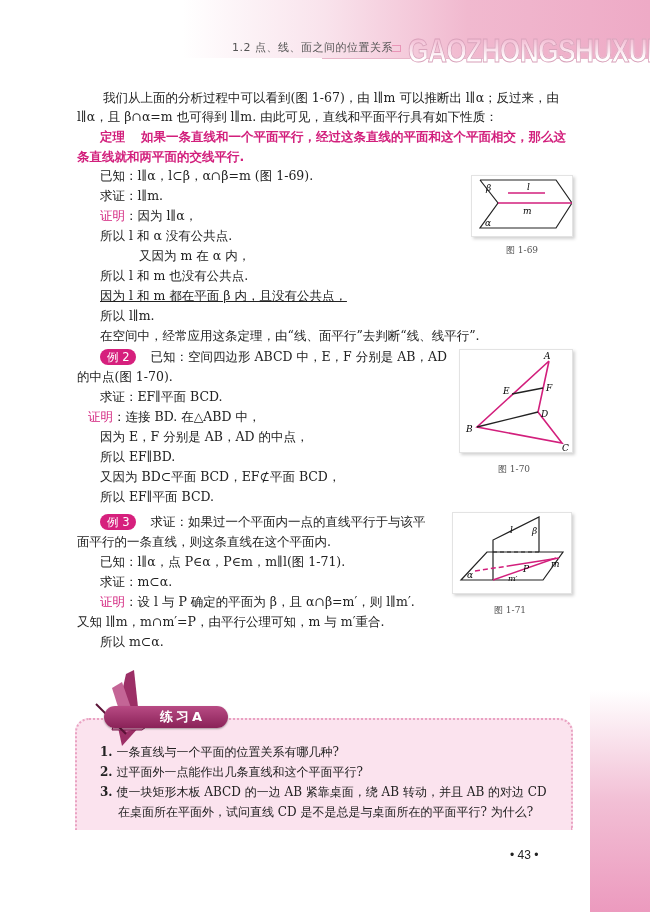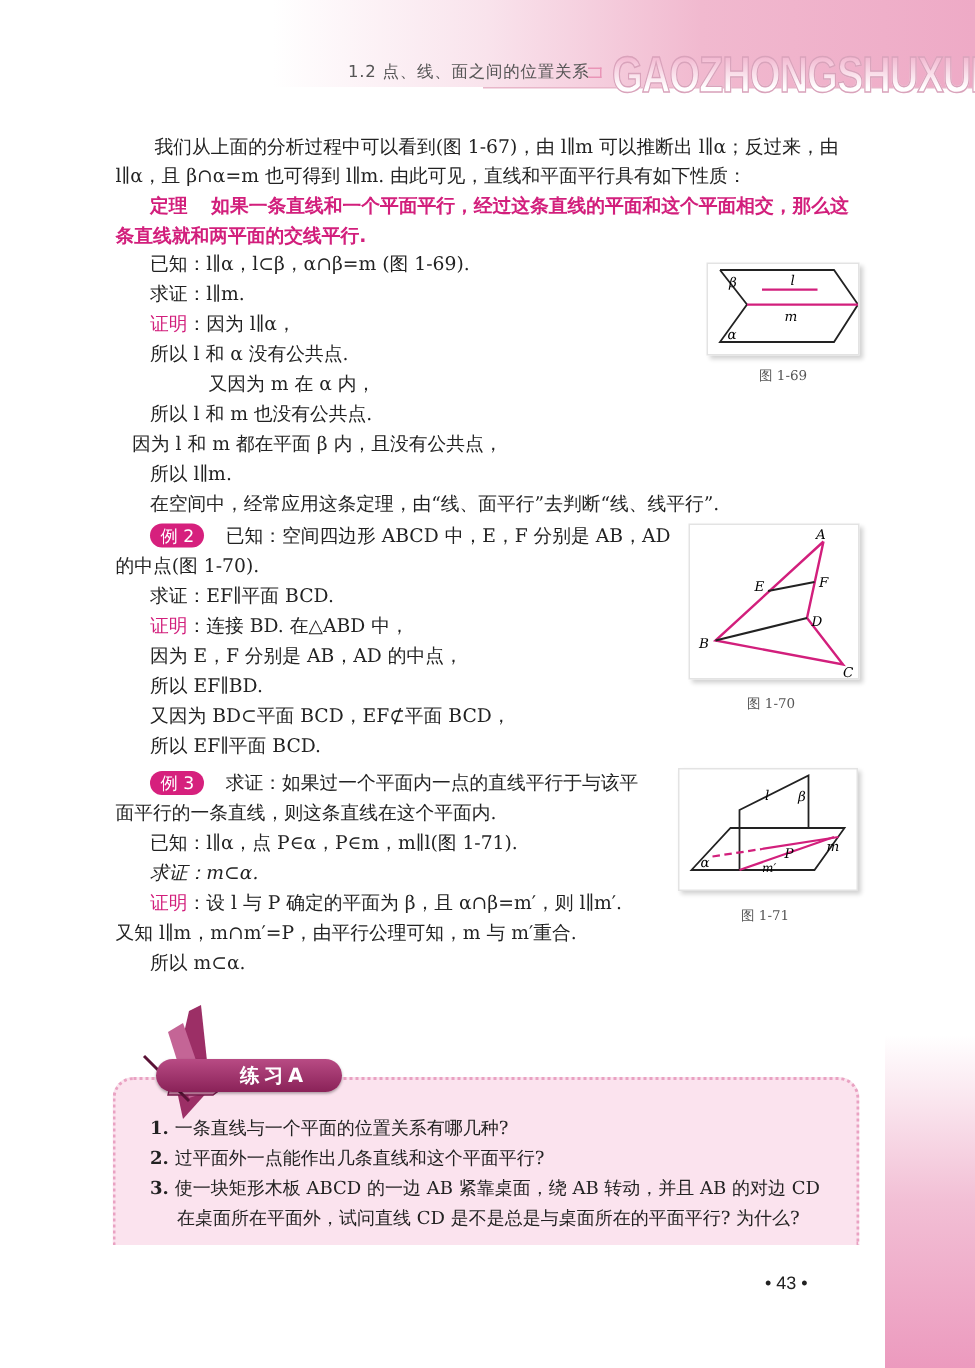--- a/index.html
+++ b/index.html
@@ -96,21 +96,21 @@
 </div>
 
 <div class="para" style="left:100px;top:166px;">已知：l∥α，l⊂β，α∩β=m (图 1-69).</div>
 <div class="para" style="left:100px;top:186px;">求证：l∥m.</div>
 <div class="para" style="left:100px;top:206px;">
   <span class="pink">证明</span><span>：</span><span>因为   l∥α，</span>
 </div>
 <div class="para" style="left:100px;top:226px;">所以   l 和 α 没有公共点.</div>
 <div class="para" style="left:100px;top:246px;margin-left:39px;">又因为   m 在 α 内，</div>
 <div class="para" style="left:100px;top:266px;">所以   l 和 m 也没有公共点.</div>
-<div class="para" style="left:88px;top:286px;">因为   l 和 m 都在平面 β 内，且没有公共点，</div>
+<div class="para" style="left:100px;top:286px;text-decoration:underline;">因为   l 和 m 都在平面 β 内，且没有公共点，</div>
 <div class="para" style="left:100px;top:306px;">所以   l∥m.</div>
 <div class="para" style="left:100px;top:326px;">在空间中，经常应用这条定理，由“线、面平行”去判断“线、线平行”.</div>
 
 <div class="figure" style="left:471px;top:175px;width:100px;height:60px;">
   <svg width="100" height="60">
     <polyline points="8,4 84,4 100,27 84,52 8,52 26,27 8,4" fill="none" stroke="#222" stroke-width="1.2"></polyline>
     <line x1="26" y1="27" x2="100" y2="27" stroke="#d21f7c" stroke-width="1.5"></line>
     <line x1="36" y1="17" x2="73" y2="17" stroke="#d21f7c" stroke-width="1.5"></line>
     <text x="14" y="15" font-size="9" font-style="italic">β</text>
     <text x="55" y="14" font-size="9" font-style="italic">l</text>
@@ -118,21 +118,21 @@
     <text x="13" y="50" font-size="9" font-style="italic">α</text>
   </svg>
 </div>
 <div class="caption" style="left:506px;top:244px;">图 1-69</div>
 
 <div class="para" style="left:100px;top:347px;">
   <span class="ex-badge">例 2</span><span>已知：空间四边形 ABCD 中，E，F 分别是 AB，AD</span>
 </div>
 <div class="para" style="left:77px;top:367px;">的中点(图 1-70).</div>
 <div class="para" style="left:100px;top:387px;">求证：EF∥平面 BCD.</div>
-<div class="para" style="left:100px;top:407px;">
+<div class="para" style="left:88px;top:407px;">
   <span class="pink">证明</span><span>：</span><span>连接 BD. 在△ABD 中，</span>
 </div>
 <div class="para" style="left:100px;top:427px;">因为   E，F 分别是 AB，AD 的中点，</div>
 <div class="para" style="left:100px;top:447px;">所以   EF∥BD.</div>
 <div class="para" style="left:100px;top:467px;text-align:right;">又因为   BD⊂平面 BCD，EF⊄平面 BCD，</div>
 <div class="para" style="left:100px;top:487px;">所以   EF∥平面 BCD.</div>
 
 <div class="figure" style="left:459px;top:349px;width:112px;height:102px;">
   <svg width="112" height="102">
     <polyline points="89,11 17,77 102,93 78,62 89,11" fill="none" stroke="#d21f7c" stroke-width="1.6"></polyline>
@@ -146,21 +146,21 @@
     <text x="102" y="101" font-size="9" font-style="italic">C</text>
   </svg>
 </div>
 <div class="caption" style="left:498px;top:463px;">图 1-70</div>
 
 <div class="para" style="left:100px;top:512px;">
   <span class="ex-badge">例 3</span><span>求证：如果过一个平面内一点的直线平行于与该平</span>
 </div>
 <div class="para" style="left:77px;top:532px;">面平行的一条直线，则这条直线在这个平面内.</div>
 <div class="para" style="left:100px;top:552px;">已知：l∥α，点 P∈α，P∈m，m∥l(图 1-71).</div>
-<div class="para" style="left:100px;top:572px;font-style:italic;">求证：m⊂α.</div>
+<div class="para" style="left:100px;top:572px;">求证：m⊂α.</div>
 <div class="para" style="left:100px;top:592px;">
   <span class="pink">证明</span><span>：</span><span>设 l 与 P 确定的平面为 β，且 α∩β=m′，则 l∥m′.</span>
 </div>
 <div class="para" style="left:77px;top:612px;">又知 l∥m，m∩m′=P，由平行公理可知，m 与 m′重合.</div>
 <div class="para" style="left:100px;top:632px;">所以 m⊂α.</div>
 
 <div class="figure" style="left:452px;top:512px;width:118px;height:80px;">
   <svg width="118" height="80">
     <polygon points="34,39 110,39 90,67 8,67" fill="none" stroke="#222" stroke-width="1.2"></polygon>
     <polyline points="40,67 40,27 86,4 86,39" fill="none" stroke="#222" stroke-width="1.2"></polyline>

